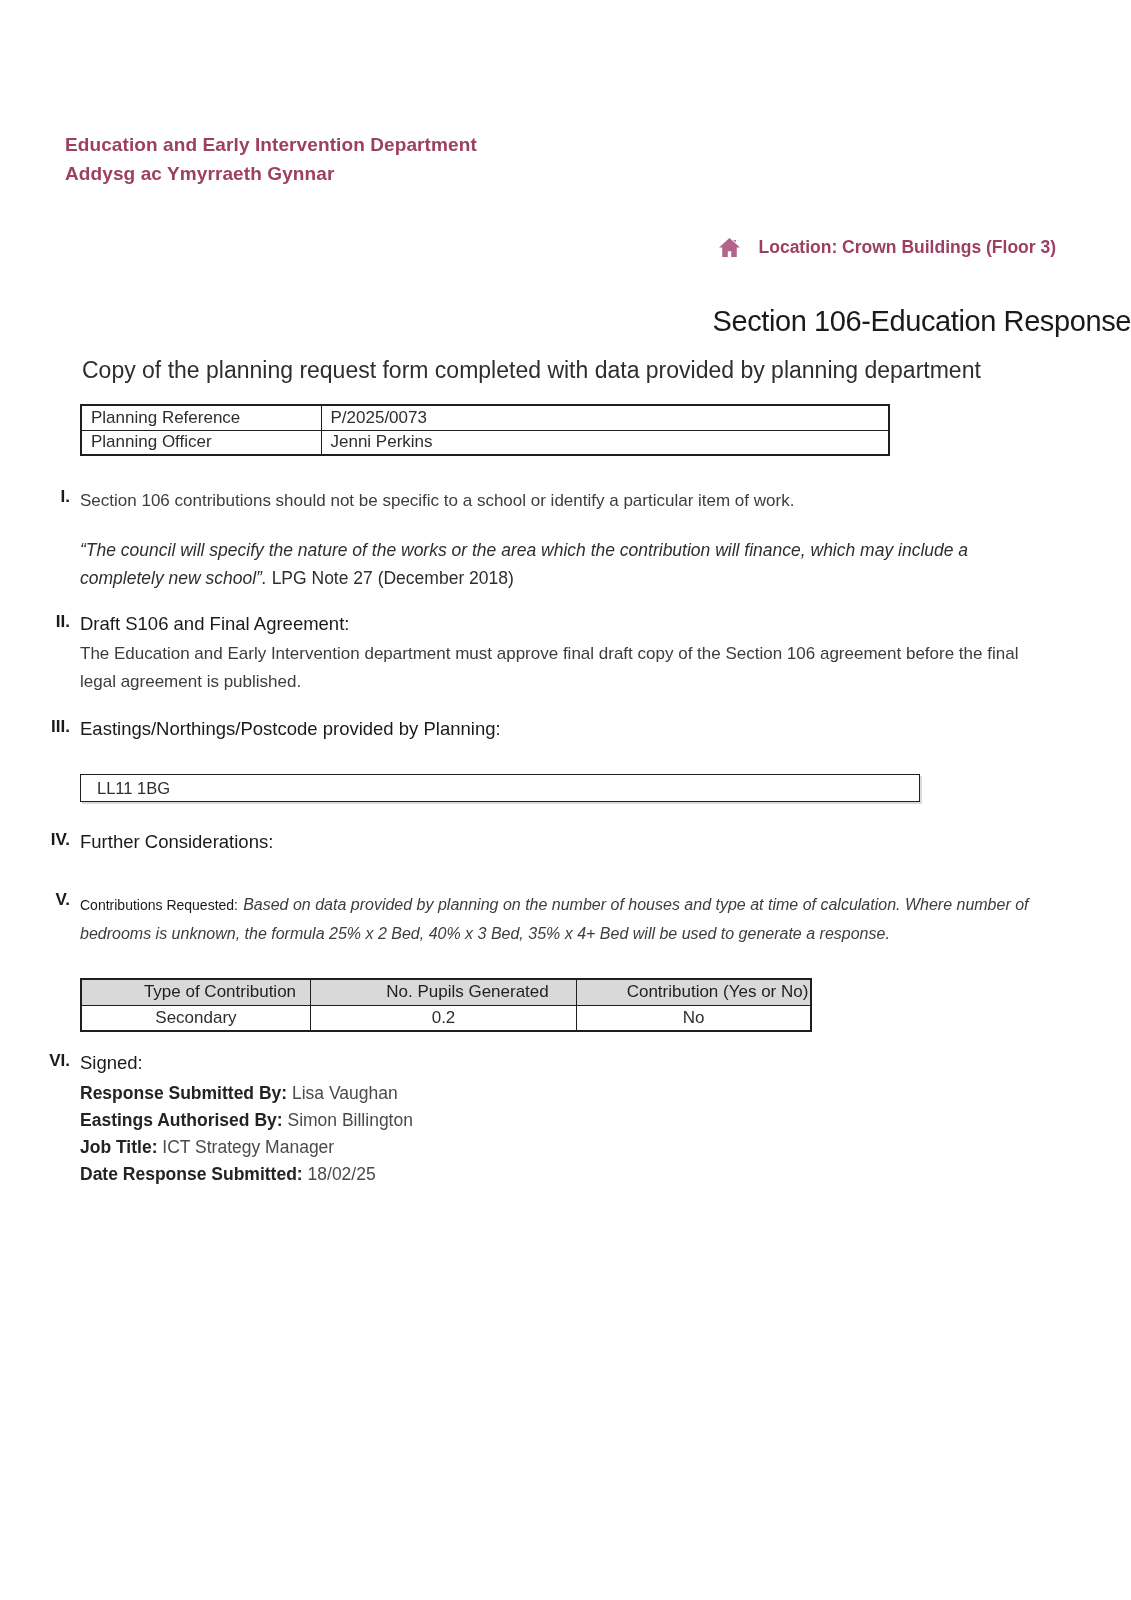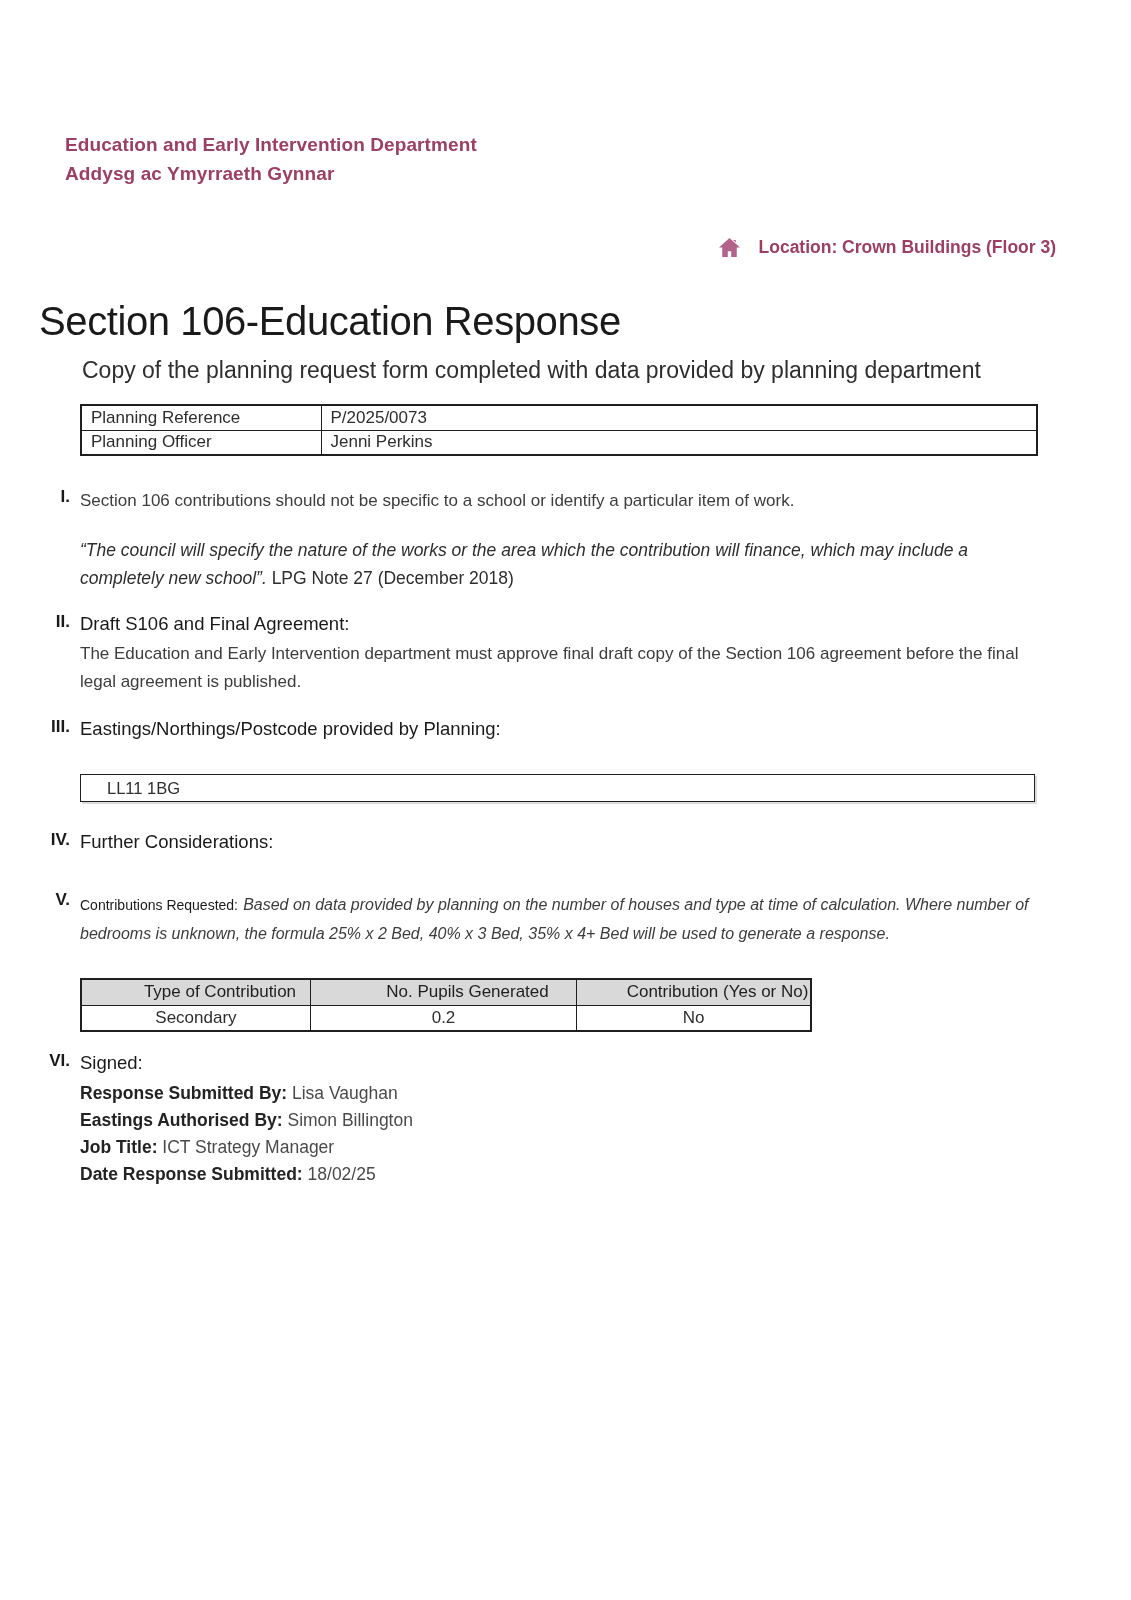--- a/index.html
+++ b/index.html
@@ -18,29 +18,29 @@
     font-size:19px; font-weight:700; line-height:29px;
     color:#9c3f63; letter-spacing:0.1px;
   }
   .location-row {
     display:flex; justify-content:flex-end; align-items:center;
     margin:48px 75px 0 0; gap:18px; height:22px;
   }
   .home-icon { width:23px; height:21px; flex:0 0 auto; }
   .location-text { font-size:17.5px; font-weight:700; color:#9c3f63; }
   .doc-title {
-    margin-top:42px; text-align:left;
-    font-size:40px; line-height:42px; font-weight:400;
-    color:#1a1a1a; letter-spacing:-0.4px;padding-left:39px;
+    margin-top:42px; text-align:right;
+    font-size:29px; line-height:42px; font-weight:400;
+    color:#1a1a1a; letter-spacing:-0.4px;
   }
   .intro { margin:16px 0 0 82px; font-size:23px; line-height:24px; color:#2e2e2e; }
 
   table { border-collapse:collapse; }
   .ref-table {
-    margin:22px 0 0 80px; width:958px;
+    margin:22px 0 0 80px; width:810px;
     border:2px solid #1f1f1f;
   }
   .ref-table td {
     border:1px solid #1f1f1f; height:25px;
     font-size:17px; color:#2e2e2e; padding:0 0 0 9px; vertical-align:middle;
   }
   .ref-table td.lbl { width:240px; }
 
   .section { position:relative; margin-left:80px; width:950px; }
   .numeral {
@@ -48,24 +48,24 @@
     font-weight:700; font-size:17px; color:#1a1a1a;
   }
   .sec-heading { font-size:18.5px; line-height:24px; color:#1a1a1a; }
   .sec-body { font-size:17px; line-height:28px; color:#3d3d3d; }
   .quote { margin-top:21px; font-size:17.5px; line-height:28px; color:#2e2e2e; width:920px; }
   .quote .it { font-style:italic; }
   .mt-sec1 { margin-top:31px; }
   .mt-body { margin-top:6px; }
 
   .postcode-box {
-    margin:33px 0 0 80px; width:955px; height:28px;
+    margin:33px 0 0 80px; width:840px; height:28px;
     border:1px solid #1f1f1f;
     box-shadow:2px 2px 0 rgba(0,0,0,0.14);
-    display:flex; align-items:center; padding-left:26px;
+    display:flex; align-items:center; padding-left:16px;
     font-size:16.5px; color:#2e2e2e; background:#fff;
   }
 
   .v-para { font-size:18.5px; line-height:28px; color:#1a1a1a; width:960px; }
   .v-para .bold-lead { font-weight:400; font-size:14px; }
   .v-para .note { font-style:italic; font-size:16px; color:#3d3d3d;text-align:center; }
 
   .contrib-table { margin:30px 0 0 80px; width:732px; border:2px solid #1f1f1f; }
   .contrib-table th, .contrib-table td {
     border:1px solid #1f1f1f; text-align:center; height:26px;

